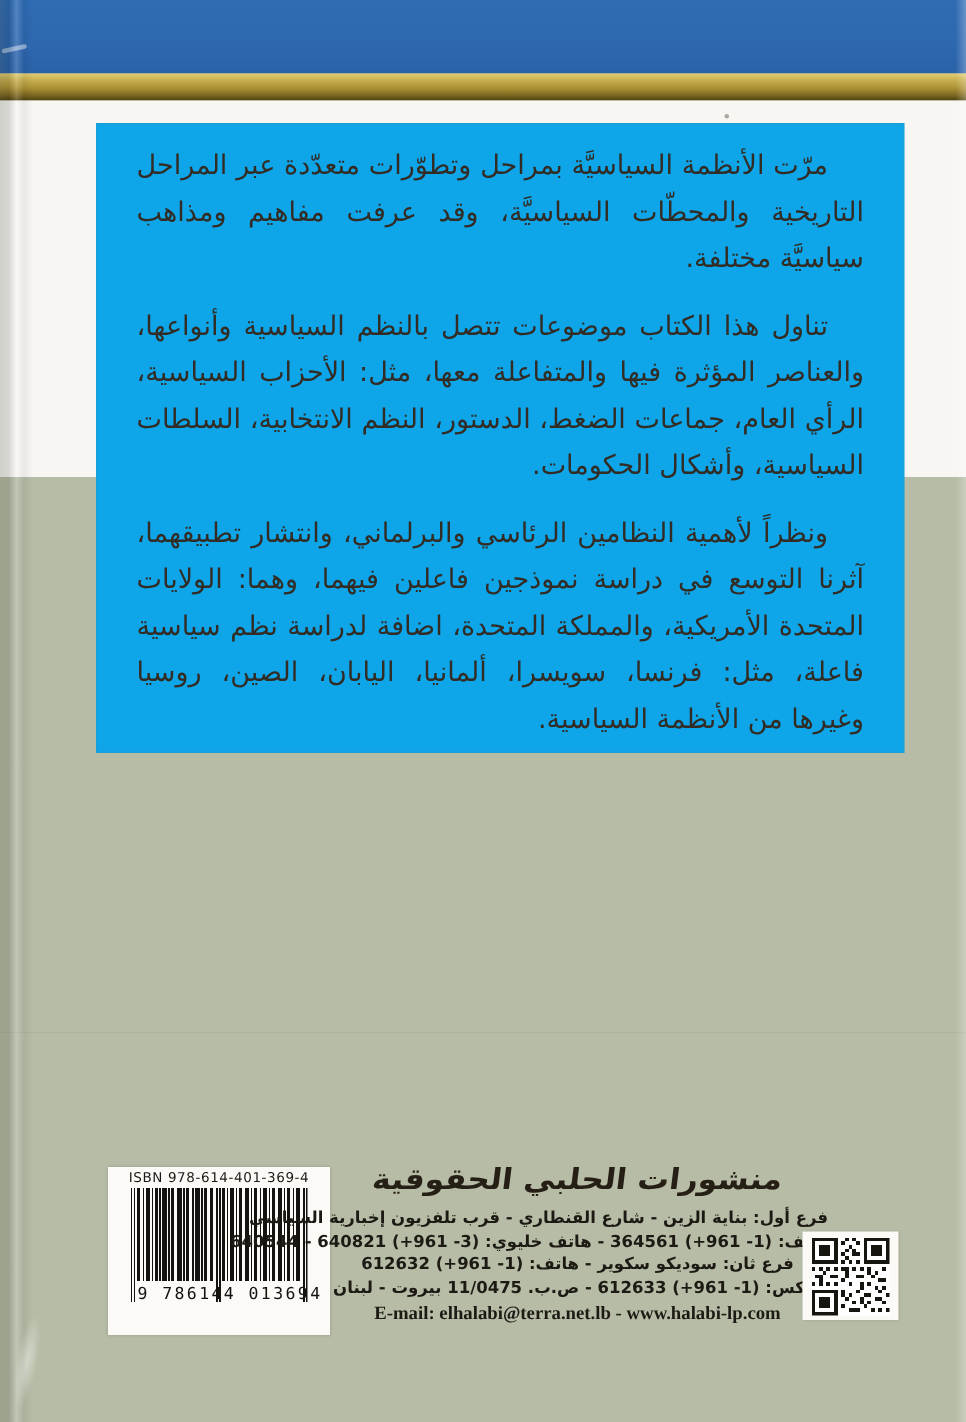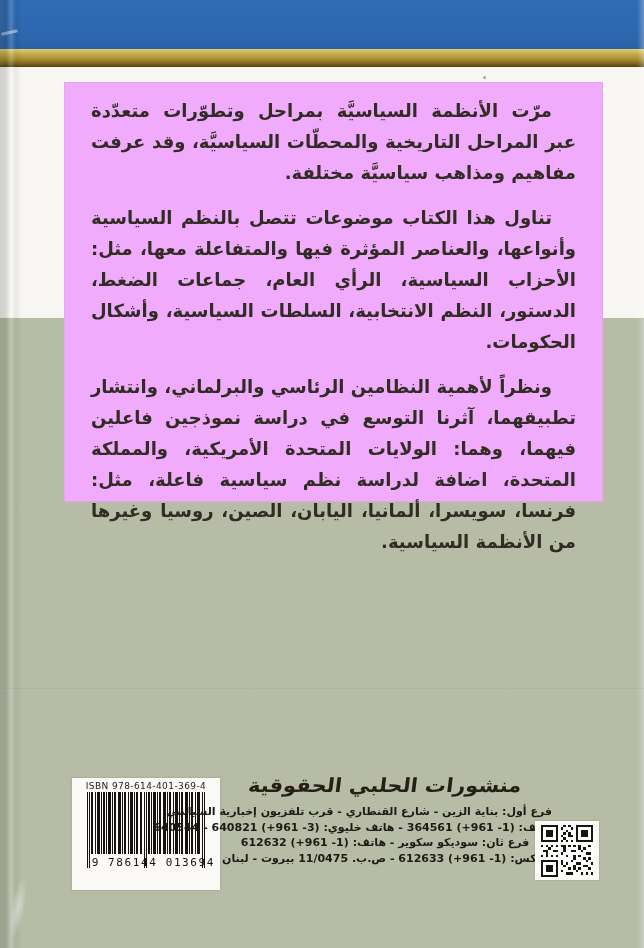--- a/index.html
+++ b/index.html
@@ -10,22 +10,22 @@
   
   .band-blue{position:absolute;left:0;top:0;width:100%;height:49px;
     background:linear-gradient(180deg,#2f6cb4 0%,#2d68b0 60%,#2a62a8 100%);}
   .band-gold{position:absolute;left:0;top:49px;width:100%;height:18px;
     background:linear-gradient(180deg,#e2cf74 0%,#c9b251 22%,#ab8f33 55%,#79651f 82%,#4f420f 100%);}
   .bg-top{position:absolute;left:0;top:67px;width:100%;height:251px;background:#f7f6f2;}
   .bg-bottom{position:absolute;left:0;top:318px;width:100%;height:630px;background:#b6bca6;}
 
   
   .panel{position:absolute;left:64px;top:82px;width:539px;height:420px;
-    background:#f0abfc;border:1px solid rgba(120,115,90,0.10);box-sizing:border-box;
-    padding:12px 26px 8px;direction:rtl;font-weight:bold;}
+    background:#0ea5e9;border:1px solid rgba(120,115,90,0.10);box-sizing:border-box;
+    padding:12px 26px 8px;direction:rtl;}
   .panel p{margin:0 0 14px;font-size:18px;line-height:31px;color:#322c24;
     text-align:justify;text-indent:24px;font-family:"DejaVu Sans",sans-serif;}
 
   
   .barcode-label{position:absolute;left:72px;top:778px;width:148px;height:112px;
     background:#fbfaf6;box-sizing:border-box;padding:3px 5px 2px;text-align:center;
     box-shadow:0 0 2px rgba(60,60,40,0.25);}
   .isbn-text{font-size:9px;letter-spacing:0.4px;color:#1c1a16;
     font-family:"DejaVu Sans",sans-serif;white-space:nowrap;}
   .barcode-bars{display:block;margin:1px auto 0;}
@@ -127,20 +127,21 @@
   </div>
 
   <div class="publisher-block">
     <div class="publisher-logo">منشورات الحلبي الحقوقية</div>
     <div class="contact">
       <div>فرع أول: بناية الزين - شارع القنطاري - قرب تلفزيون إخبارية السياسي</div>
       <div>هاتف: ‪364561 (+961 -1)‬ - هاتف خليوي: ‪640544 - 640821 (+961 -3)‬</div>
       <div>فرع ثان: سوديكو سكوير - هاتف: ‪612632 (+961 -1)‬</div>
       <div>فاكس: ‪612633 (+961 -1)‬ - ص.ب. ‪11/0475‬ بيروت - لبنان</div>
     </div>
+    <div class="email-line">E-mail: elhalabi@terra.net.lb - www.halabi-lp.com</div>
   </div>
 
   <div class="qr-label">
     <svg width="52" height="52" viewBox="0 0 21 21" shape-rendering="crispEdges">
       <rect x="0" y="0" width="21" height="21" fill="#ffffff"></rect>
       <g fill="#17150f">
         <rect x="0" y="0" width="7" height="7"></rect>
           <rect x="14" y="0" width="7" height="7"></rect>
         <rect x="0" y="14" width="7" height="7"></rect>
       </g>

